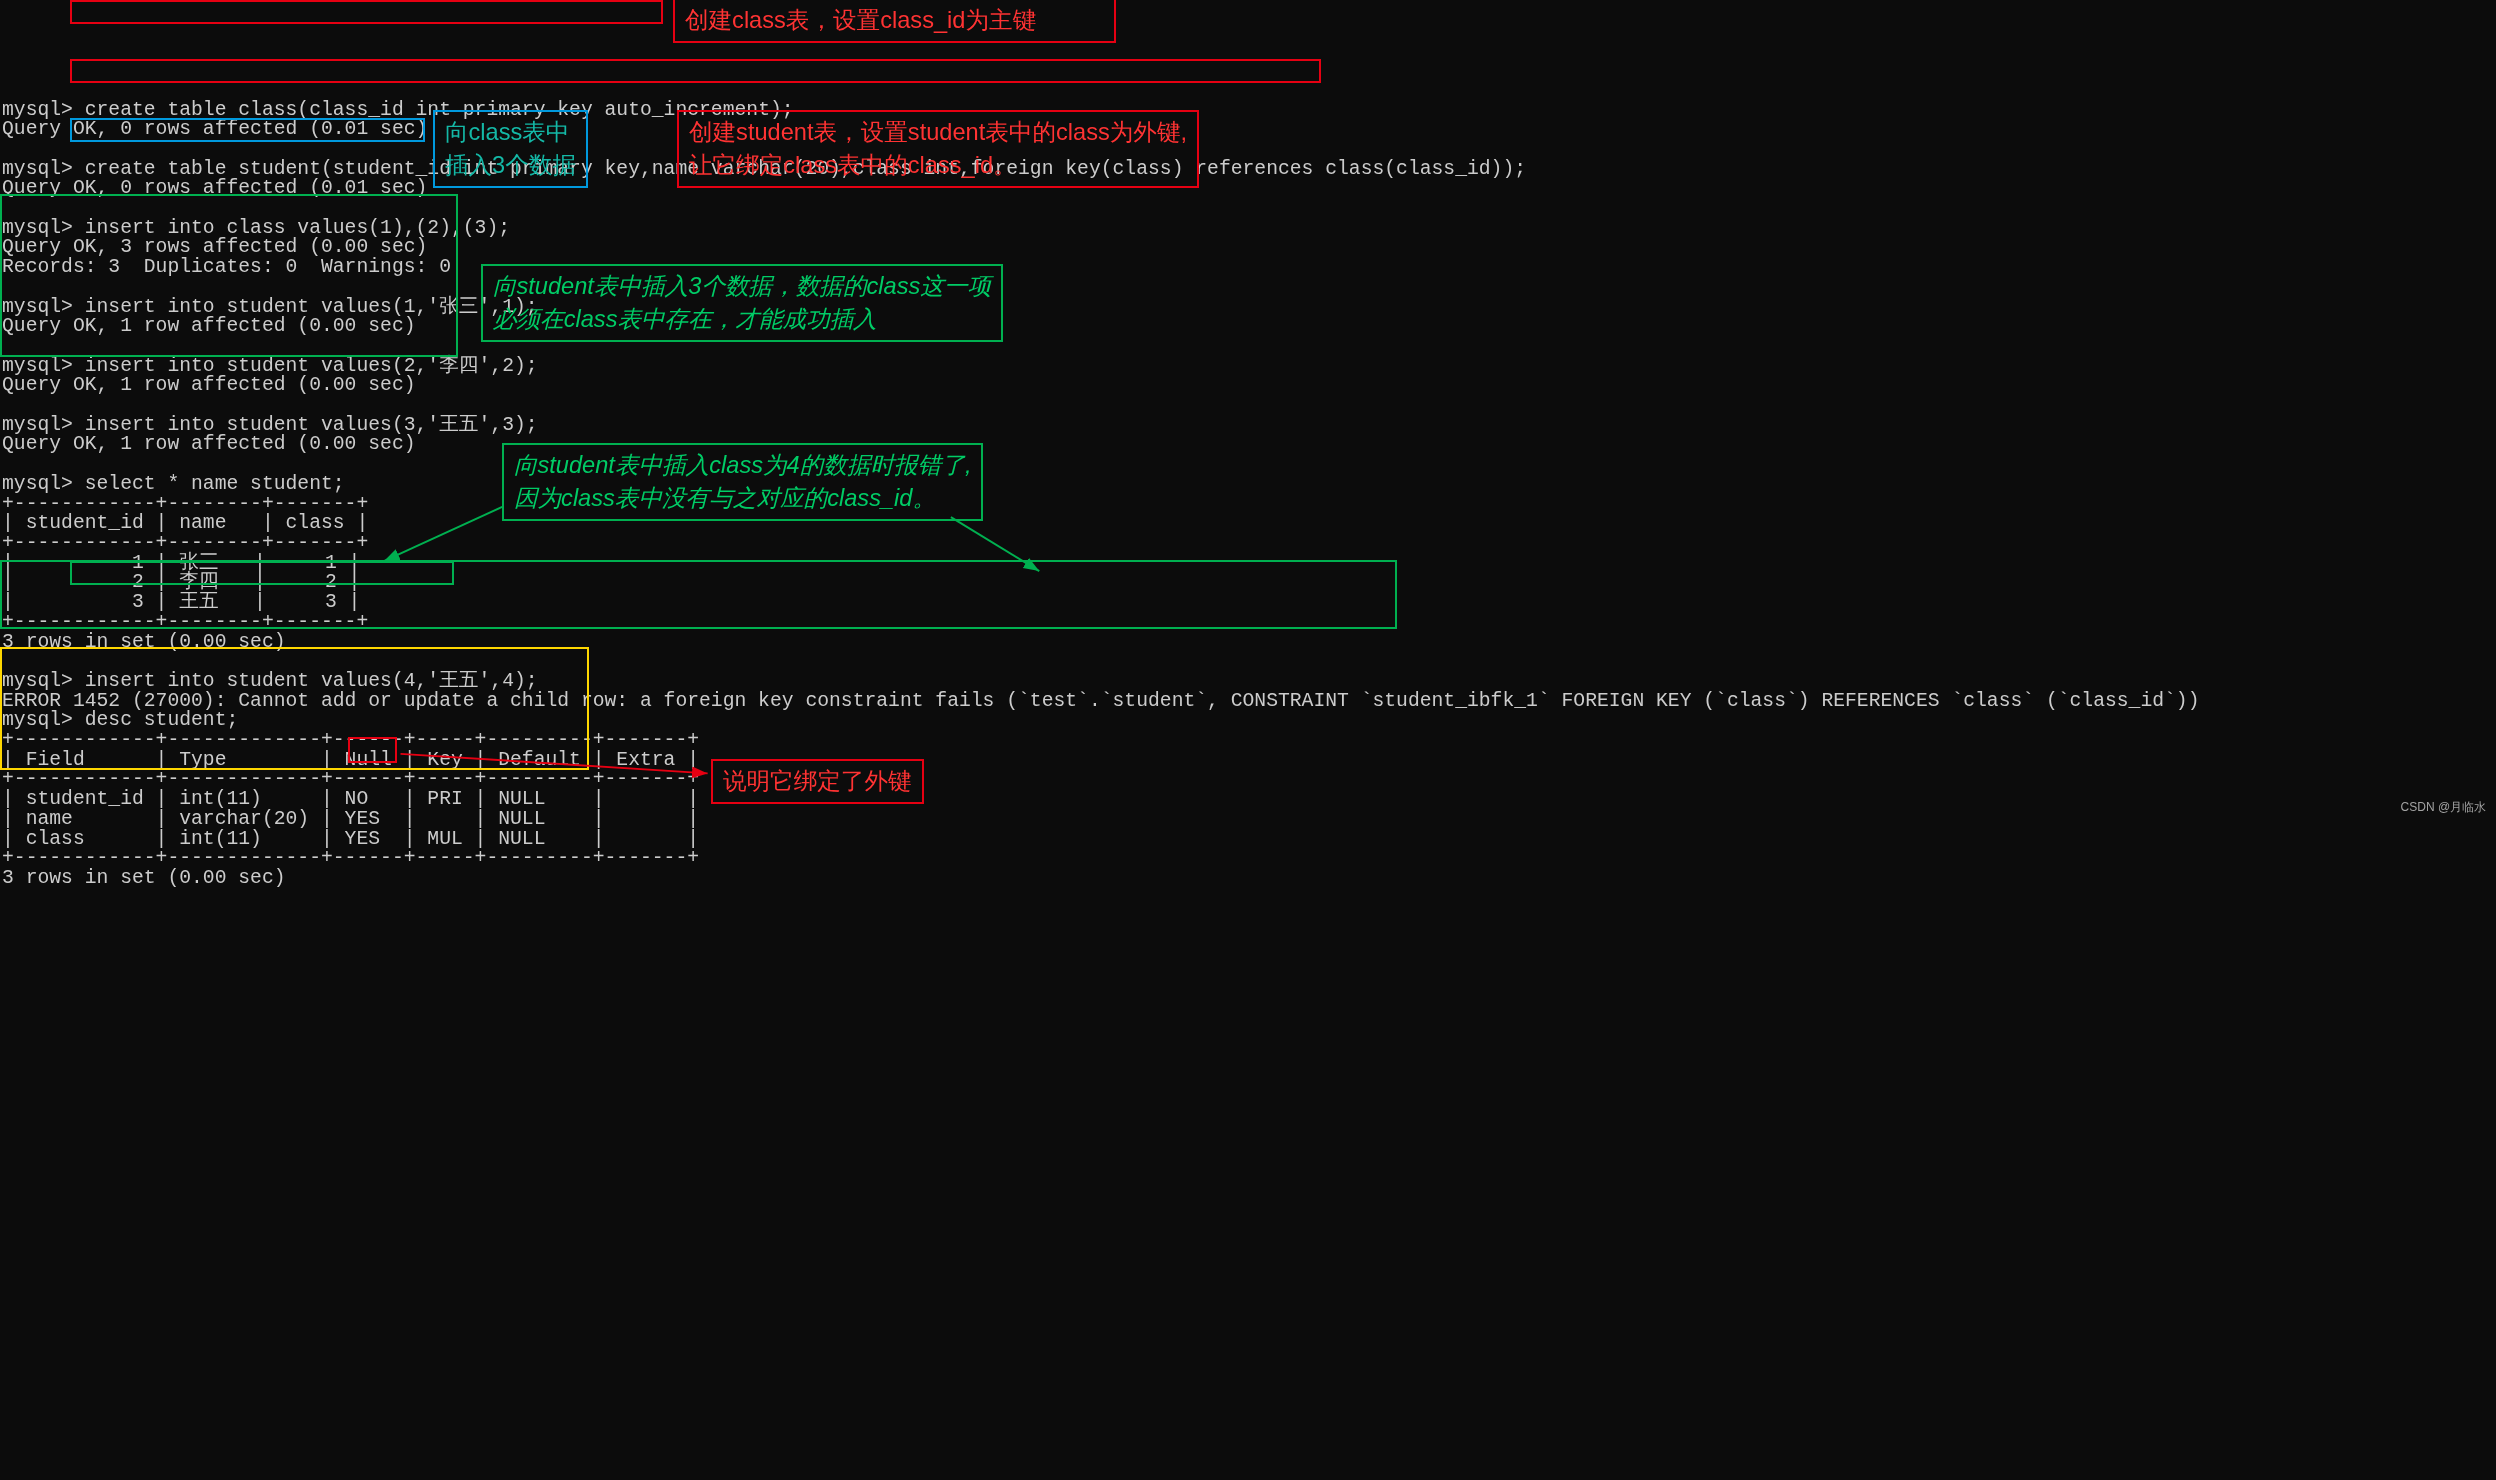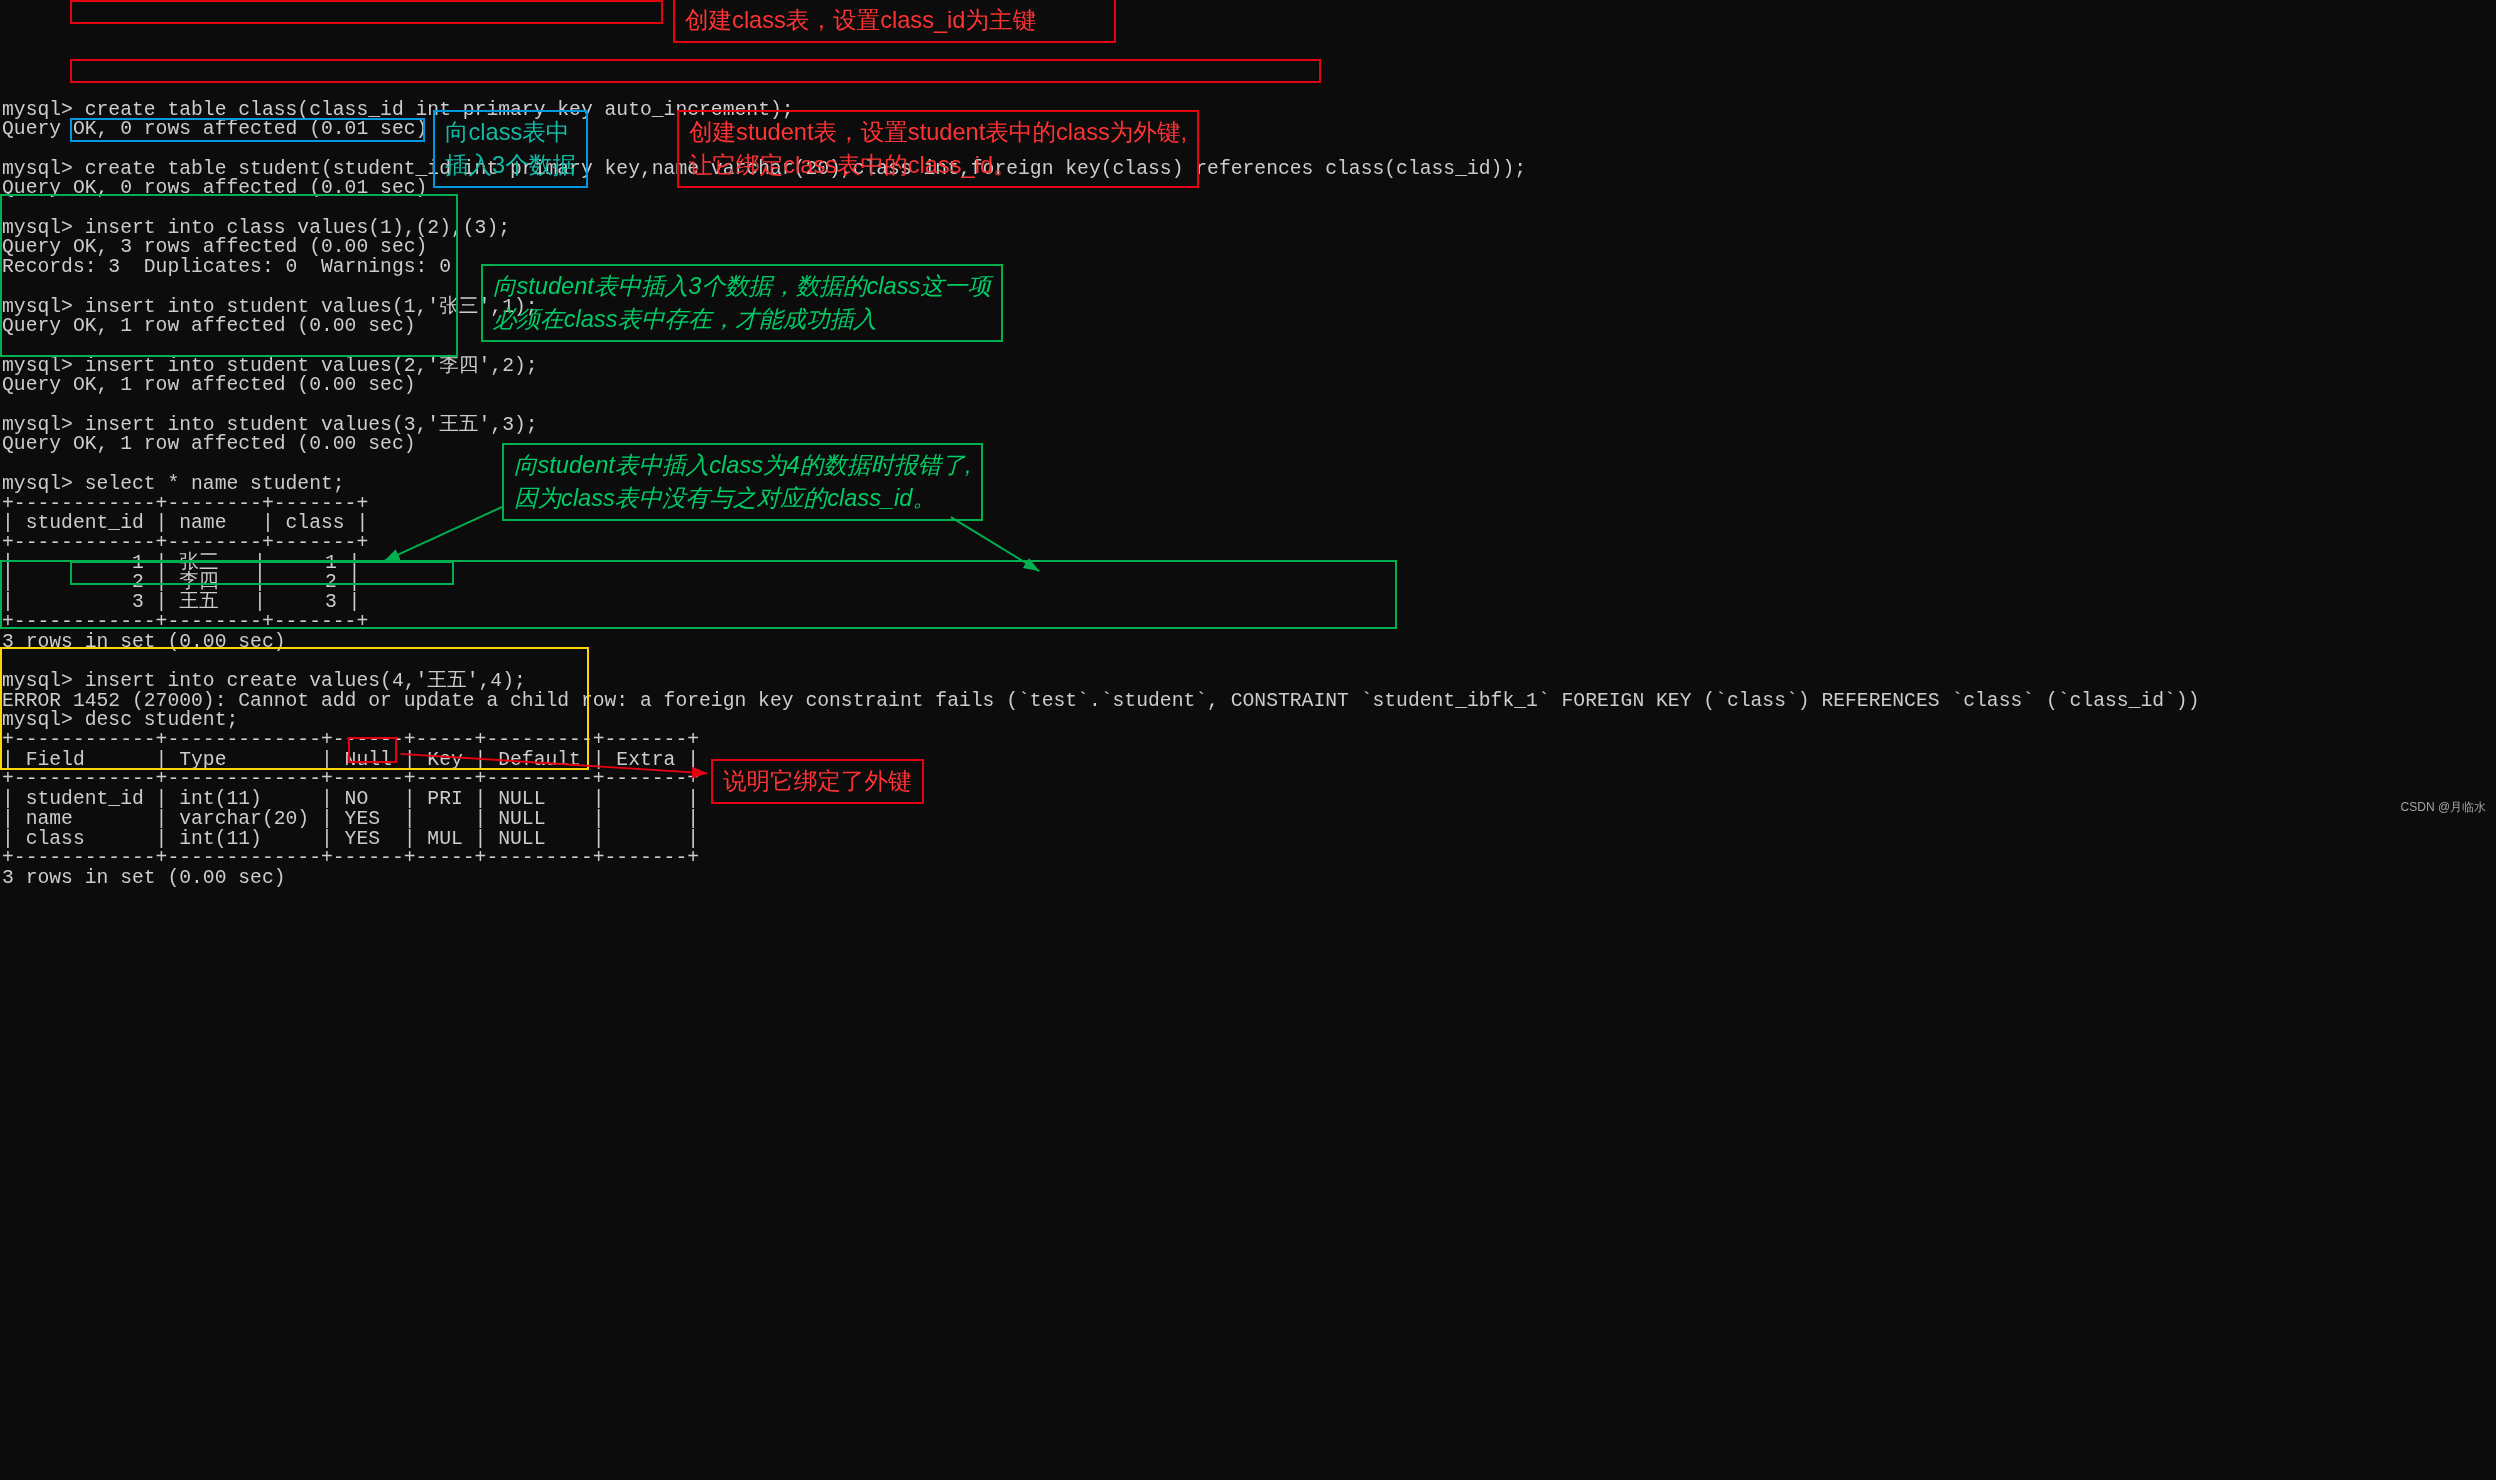--- a/index.html
+++ b/index.html
@@ -76,21 +76,21 @@
 <span>mysql&gt; </span><span>select * name student;</span>
 <span>+------------+--------+-------+</span>
 <span>| student_id | name   | class |</span>
 <span>+------------+--------+-------+</span>
 <span>|          1 | 张三   |     1 |</span>
 <span>|          2 | 李四   |     2 |</span>
 <span>|          3 | 王五   |     3 |</span>
 <span>+------------+--------+-------+</span>
 <span>3 rows in set (0.00 sec)</span>
 <span></span>
-<span>mysql&gt; </span><span>insert into create values(4,'王五',4);</span>
+<span>mysql&gt; </span><span>insert into student values(4,'王五',4);</span>
 <span>ERROR 1452 (27000): Cannot add or update a child row: a foreign key constraint fails (`test`.`student`, CONSTRAINT `student_ibfk_1` FOREIGN KEY (`class`) REFERENCES `class` (`class_id`))</span>
 <span>mysql&gt; </span><span>desc student;</span>
 <span>+------------+-------------+------+-----+---------+-------+</span>
 <span>| Field      | Type        | Null | Key | Default | Extra |</span>
 <span>+------------+-------------+------+-----+---------+-------+</span>
 <span>| student_id | int(11)     | NO   | PRI | NULL    |       |</span>
 <span>| name       | varchar(20) | YES  |     | NULL    |       |</span>
 <span>| class      | int(11)     | YES  | MUL | NULL    |       |</span>
 <span>+------------+-------------+------+-----+---------+-------+</span>
 <span>3 rows in set (0.00 sec)</span>

